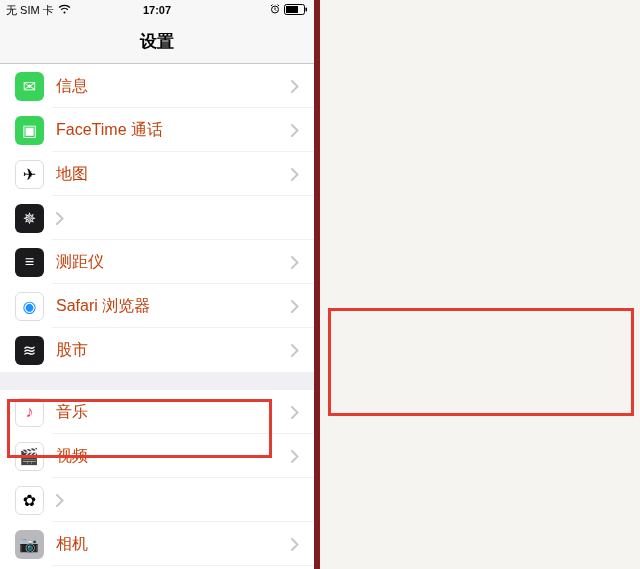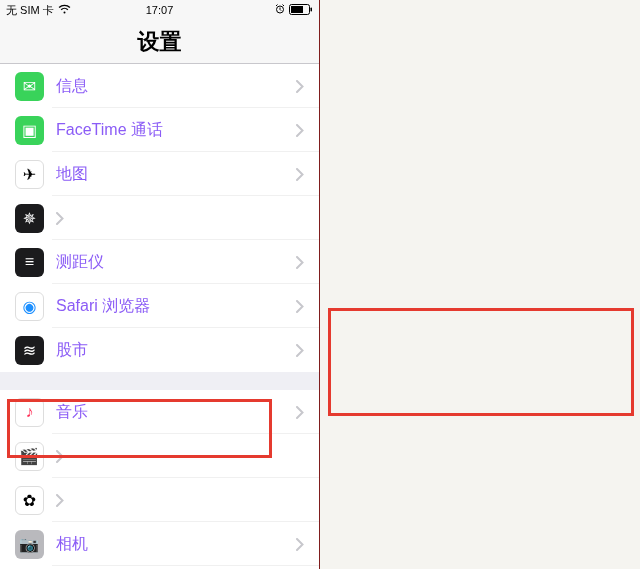--- a/index.html
+++ b/index.html
@@ -13,44 +13,44 @@
   }
   .phone {
     width: 320px;
     height: 569px;
     background: #efeff4;
     display: flex;
     flex-direction: column;
     position: relative;
     overflow: hidden;
   }
-  .phone.left { border-right: 1px solid #7f1d1d; }
+  .phone.left { border-right: 6px solid #7f1d1d; }
   .status-bar {
     height: 20px;
     display: flex;
     align-items: center;
     justify-content: space-between;
     padding: 0 6px;
     font-size: 11px;
     font-weight: 500;
     color: #000;
     background: #f7f7f7;
   }
   .status-left, .status-right { display: flex; align-items: center; gap: 4px; }
-  .sb-time { position:absolute; left:50%; transform:translateX(-50%); font-weight:400; }
+  .sb-time { position:absolute; left:50%; transform:translateX(-50%); font-weight:700; }
   .nav-bar {
     height: 44px;
     background: #f7f7f7;
     border-bottom: 1px solid #c8c7cc;
     display: flex;
     align-items: center;
     justify-content: center;
     position: relative;
   }
-  .nav-title { font-size: 22px; font-weight: 600; }
+  .nav-title { font-size: 17px; font-weight: 600; }
   .content { flex: 1; overflow-y: auto; }
   .group { margin-top: 18px; }
   .group.first { margin-top: 0; }
   .row {
     background: #fff;
     display: flex;
     align-items: center;
     padding: 0 15px;
     height: 44px;
     position: relative;
@@ -69,21 +69,21 @@
     width: 29px;
     height: 29px;
     border-radius: 6px;
     margin-right: 12px;
     display: flex;
     align-items: center;
     justify-content: center;
     flex-shrink: 0;
     font-size: 16px;
   }
-  .label { font-size: 16px; color: #8b5cf6; flex: 1; }
+  .label { font-size: 16px; color: #c2410c; flex: 1; }
   .chevron { width: 8px; height: 13px; flex-shrink:0; }
   .chevron svg { display:block; }
   .highlight {
     position: absolute;
     border: 3px solid #e53a2f;
     pointer-events: none;
     z-index: 10;
   }
   .hl-left { left: 7px; top: 399px; width: 265px; height: 59px; }
   .hl-right { left: 328px; top: 308px; width: 306px; height: 108px; }
@@ -199,20 +199,21 @@
             <span class="icon ic-music">♪</span>
             <span class="label">音乐</span>
             <span class="chevron">
               <svg width="8" height="13" viewBox="0 0 8 13">
                 <path d="M1 1l5.5 5.5L1 12" stroke="#c7c7cc" stroke-width="2" fill="none" stroke-linecap="round"></path>
               </svg>
             </span>
           </div>
           <div class="row">
             <span class="icon ic-video">🎬</span>
+            <span class="label">视频</span>
             <span class="chevron">
               <svg width="8" height="13" viewBox="0 0 8 13">
                 <path d="M1 1l5.5 5.5L1 12" stroke="#c7c7cc" stroke-width="2" fill="none" stroke-linecap="round"></path>
               </svg>
             </span>
           </div>
           <div class="row">
             <span class="icon ic-photo">✿</span>
             <span class="chevron">
               <svg width="8" height="13" viewBox="0 0 8 13">

